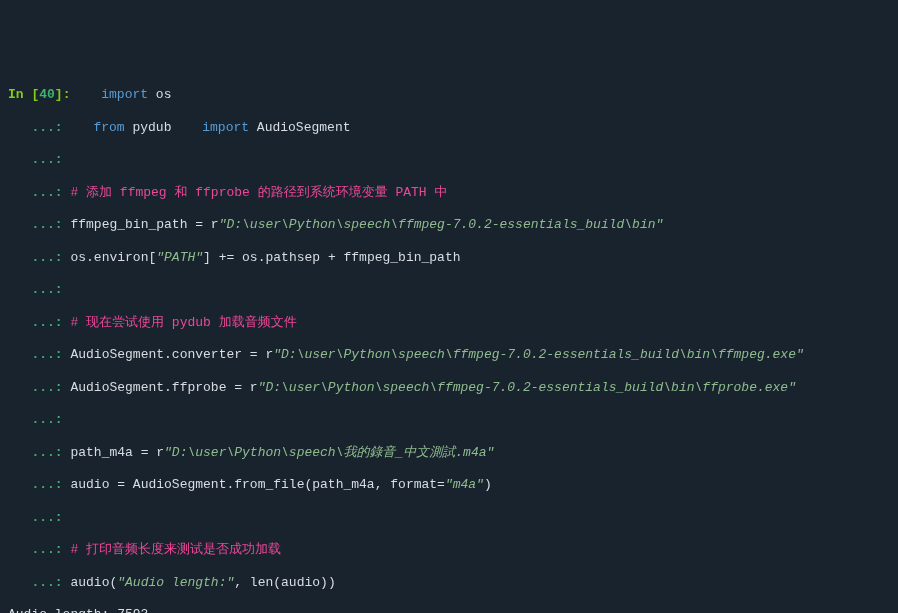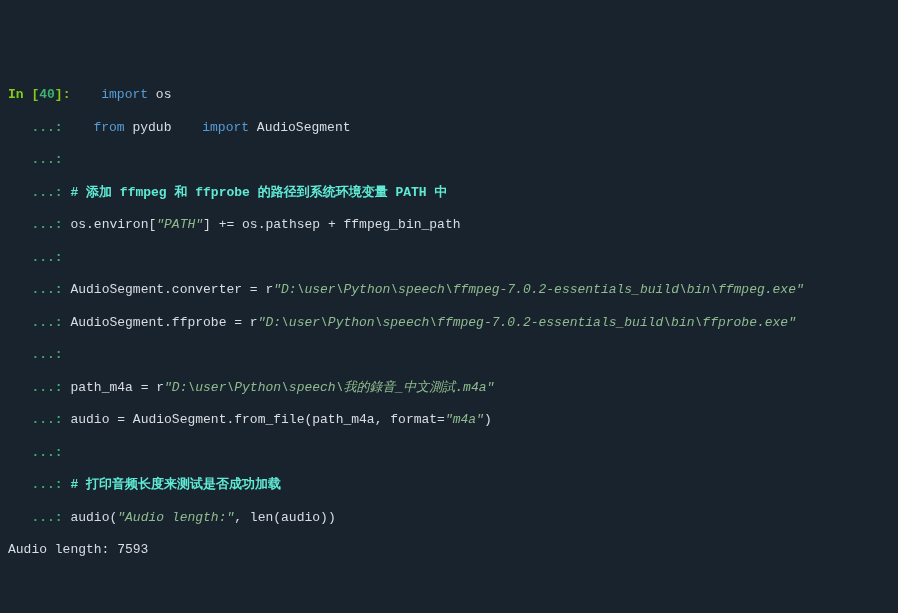--- a/index.html
+++ b/index.html
@@ -13,36 +13,38 @@
       white-space: pre;
       width: 898px;
       height: 613px;
       overflow: hidden;
     }
     .line { white-space: pre; }
     .in-prompt { color: #84cc16; font-weight: bold; }
     .in-num { color: #3cb371; font-weight: bold; margin-top: 41px; }
     .cont { color: #3cb371; font-weight: bold; }
     .kw { color: #569cd6; margin-left: 23px; }
-    .comment { color: #5eead4; font-weight: bold; }
+    .comment { color: #ec4899; }
     .str { color: #8fbc8f; font-style: italic; }
     .plain { color: #d8dde3; text-align: right; }
   </style>
 </head>
 <body>
 
 
 
 <div>
 <div class="line"><span class="in-prompt">In [</span><span class="in-num">40</span><span class="in-prompt">]: </span><span class="kw">import</span><span class="plain"> os</span></div>
 <div class="line"><span class="cont">   ...: </span><span class="kw">from</span><span class="plain"> pydub </span><span class="kw">import</span><span class="plain"> AudioSegment</span></div>
 <div class="line"><span class="cont">   ...: </span></div>
 <div class="line"><span class="cont">   ...: </span><span class="comment"># 添加 ffmpeg 和 ffprobe 的路径到系统环境变量 PATH 中</span></div>
+<div class="line"><span class="cont">   ...: </span><span class="plain">ffmpeg_bin_path = r</span><span class="str">"D:\user\Python\speech\ffmpeg-7.0.2-essentials_build\bin"</span></div>
 <div class="line"><span class="cont">   ...: </span><span class="plain">os.environ[</span><span class="str">"PATH"</span><span class="plain">] += os.pathsep + ffmpeg_bin_path</span></div>
 <div class="line"><span class="cont">   ...: </span></div>
+<div class="line"><span class="cont">   ...: </span><span class="comment"># 现在尝试使用 pydub 加载音频文件</span></div>
 <div class="line"><span class="cont">   ...: </span><span class="plain">AudioSegment.converter = r</span><span class="str">"D:\user\Python\speech\ffmpeg-7.0.2-essentials_build\bin\ffmpeg.exe"</span></div>
 <div class="line"><span class="cont">   ...: </span><span class="plain">AudioSegment.ffprobe = r</span><span class="str">"D:\user\Python\speech\ffmpeg-7.0.2-essentials_build\bin\ffprobe.exe"</span></div>
 <div class="line"><span class="cont">   ...: </span></div>
 <div class="line"><span class="cont">   ...: </span><span class="plain">path_m4a = r</span><span class="str">"D:\user\Python\speech\我的錄音_中文測試.m4a"</span></div>
 <div class="line"><span class="cont">   ...: </span><span class="plain">audio = AudioSegment.from_file(path_m4a, format=</span><span class="str">"m4a"</span><span class="plain">)</span></div>
 <div class="line"><span class="cont">   ...: </span></div>
 <div class="line"><span class="cont">   ...: </span><span class="comment"># 打印音频长度来测试是否成功加载</span></div>
 <div class="line"><span class="cont">   ...: </span><span class="plain">audio(</span><span class="str">"Audio length:"</span><span class="plain">, len(audio))</span></div>
 <div class="line"><span class="plain">Audio length: 7593</span></div>
 

